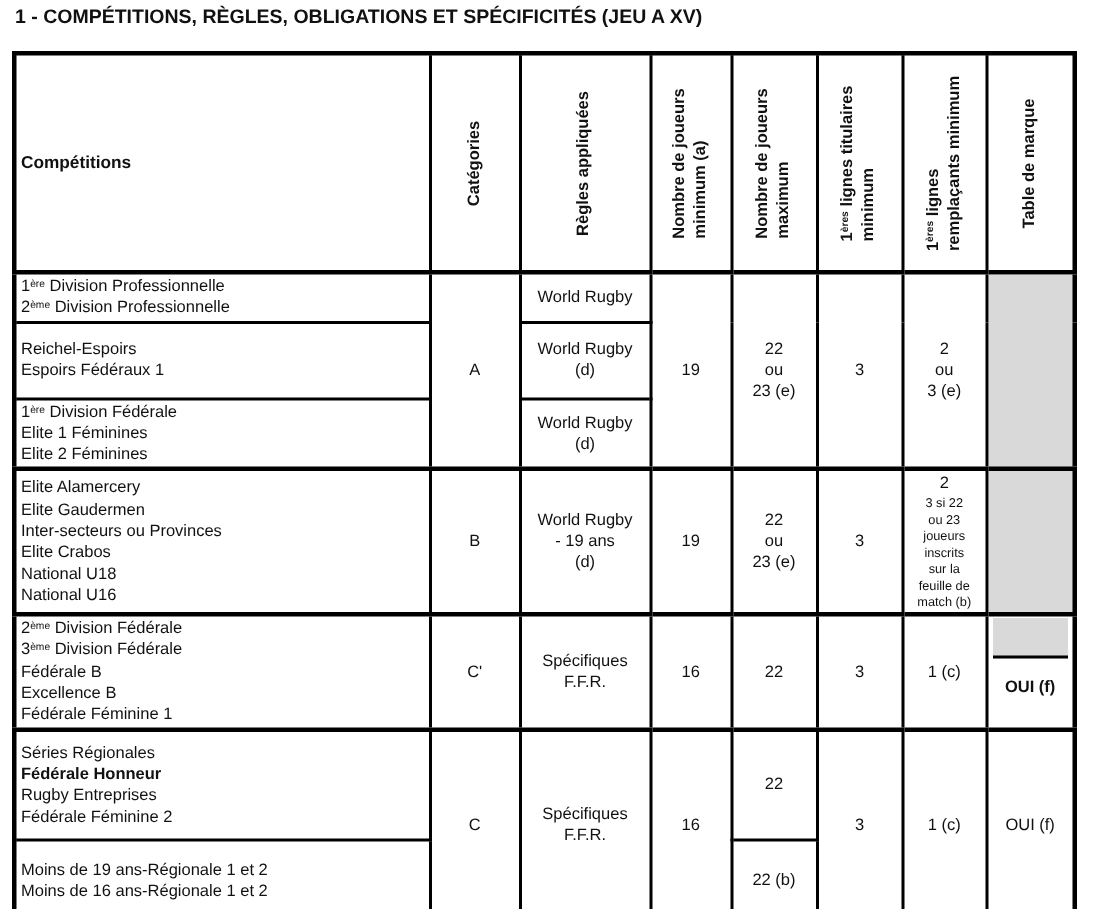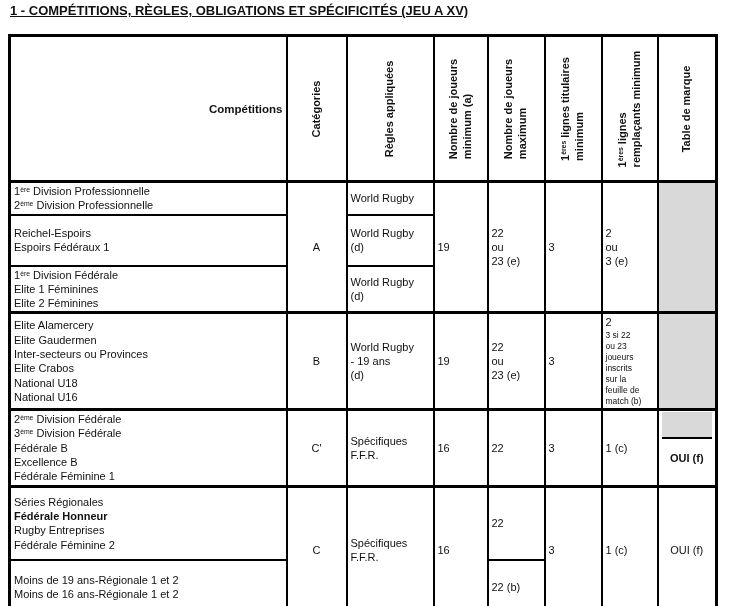--- a/index.html
+++ b/index.html
@@ -16,60 +16,60 @@
     background: #ffffff;
     overflow: hidden;
   }
   .title {
     position: absolute;
     left: 10px;
     top: 3px;
     margin: 0;
     font-size: 13px;
     font-weight: bold;
-    text-decoration: underline;
     white-space: nowrap;
   }
   table.grid {
     position: absolute;
     left: 8px;
     top: 34px;
     border-collapse: collapse;
     table-layout: fixed;
     width: 707px;
     border: 3px solid #000;
   }
   table.grid td, table.grid th {
     border: 2px solid #000;
     font-size: 11px;
     font-weight: normal;
     padding: 1px 3px;
     overflow: hidden;
   }
   tr.bt > td, tr.bt > th { border-top-width: 3px; }
   th.hcell { position: relative; vertical-align: middle; text-align: center; }
-  .hlabel { font-weight: bold; font-size: 11.5px; text-align: right; }
+  .hlabel { font-weight: bold; font-size: 11.5px; text-align: left; }
   .vert {
     position: absolute;
     left: 50%;
     top: 50%;
     transform: translate(-50%, -50%) rotate(-90deg);
     white-space: nowrap;
     font-weight: bold;
     font-size: 11px;
     line-height: 1.25;
     text-align: left;
   }
   td.comp {
     text-align: left;
     vertical-align: middle;
     padding: 2px 4px 2px 5px;
     line-height: 1.3;
   }
   td.ctr {
+    text-align: center;
     vertical-align: middle;
     line-height: 1.3;
   }
   td.cat { font-weight: bold; text-align: center; vertical-align: middle; }
   td.oui, .oui { font-weight: bold; text-align: center; vertical-align: middle; }
   .small { font-size: 8.5px; line-height: 1.3; }
   td.p0 { padding: 0; vertical-align: top; }
   .split { display: flex; flex-direction: column; height: 64px; }
   .split-top { height: 25px; border-bottom: 2px solid #000; }
   .split-bottom { flex: 1; display: flex; align-items: center; justify-content: center; font-weight: bold; font-size: 11px; }

